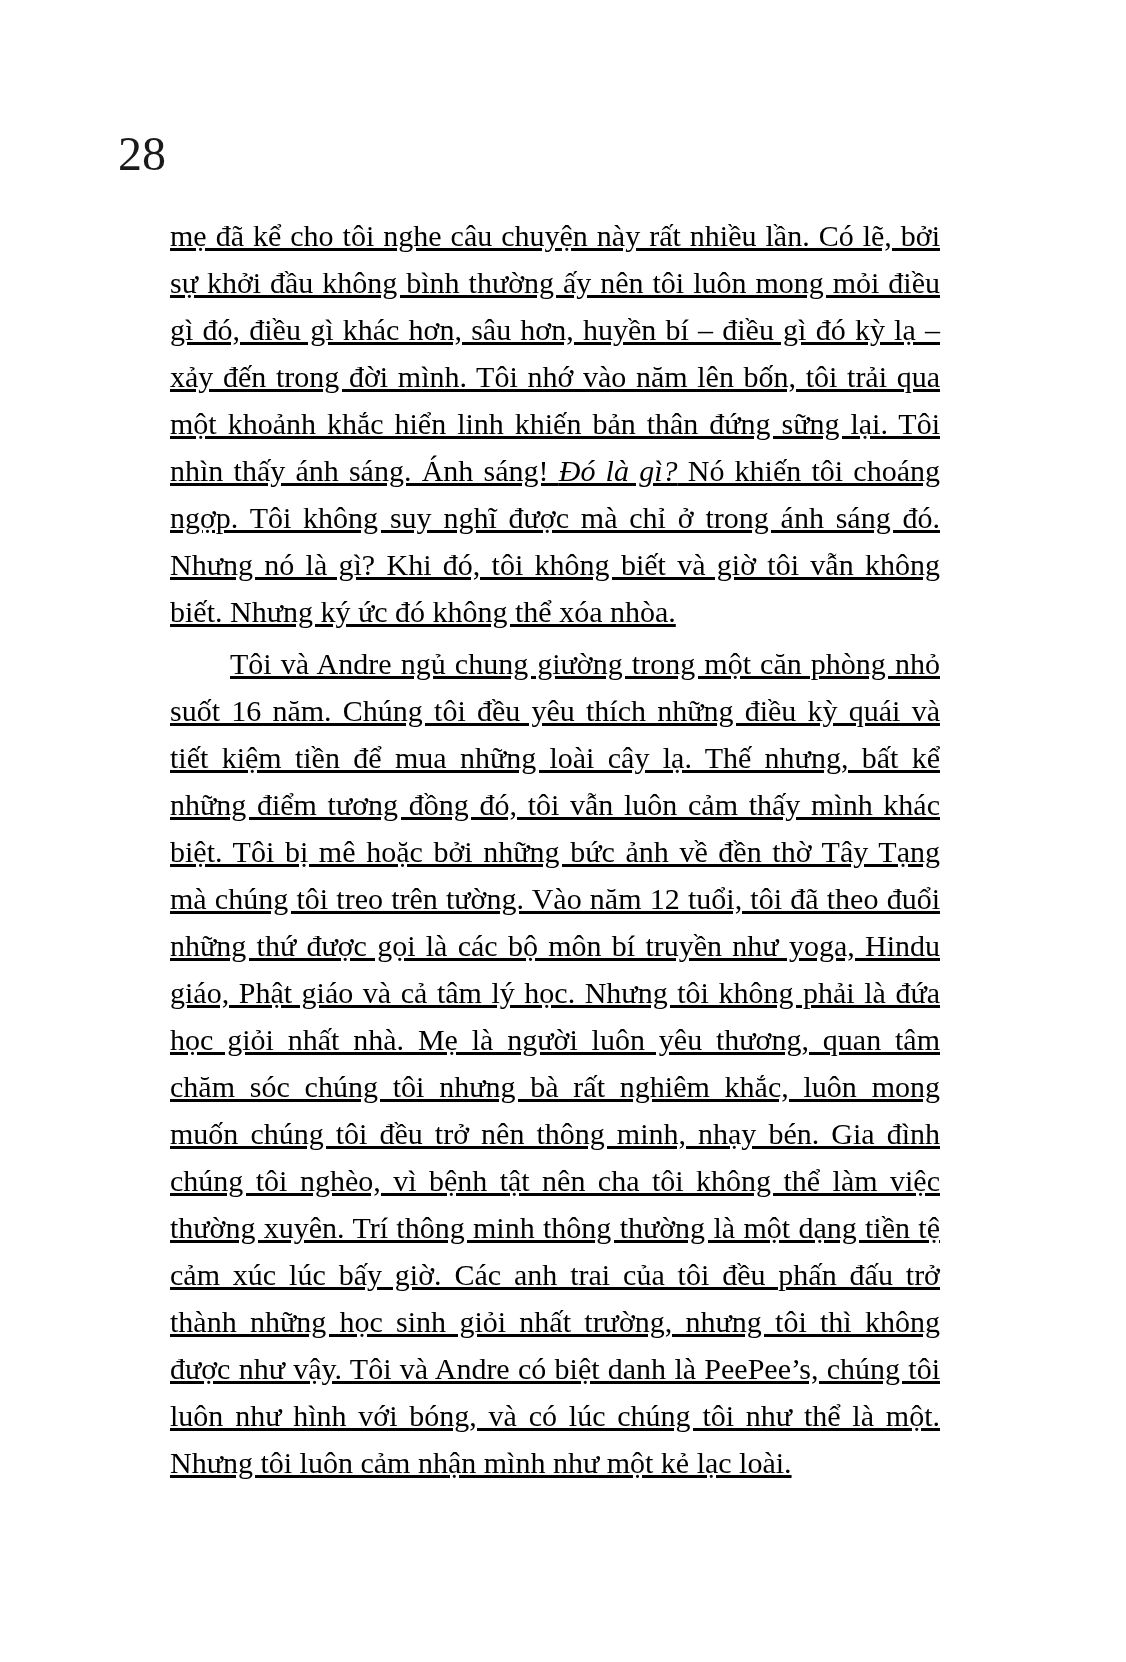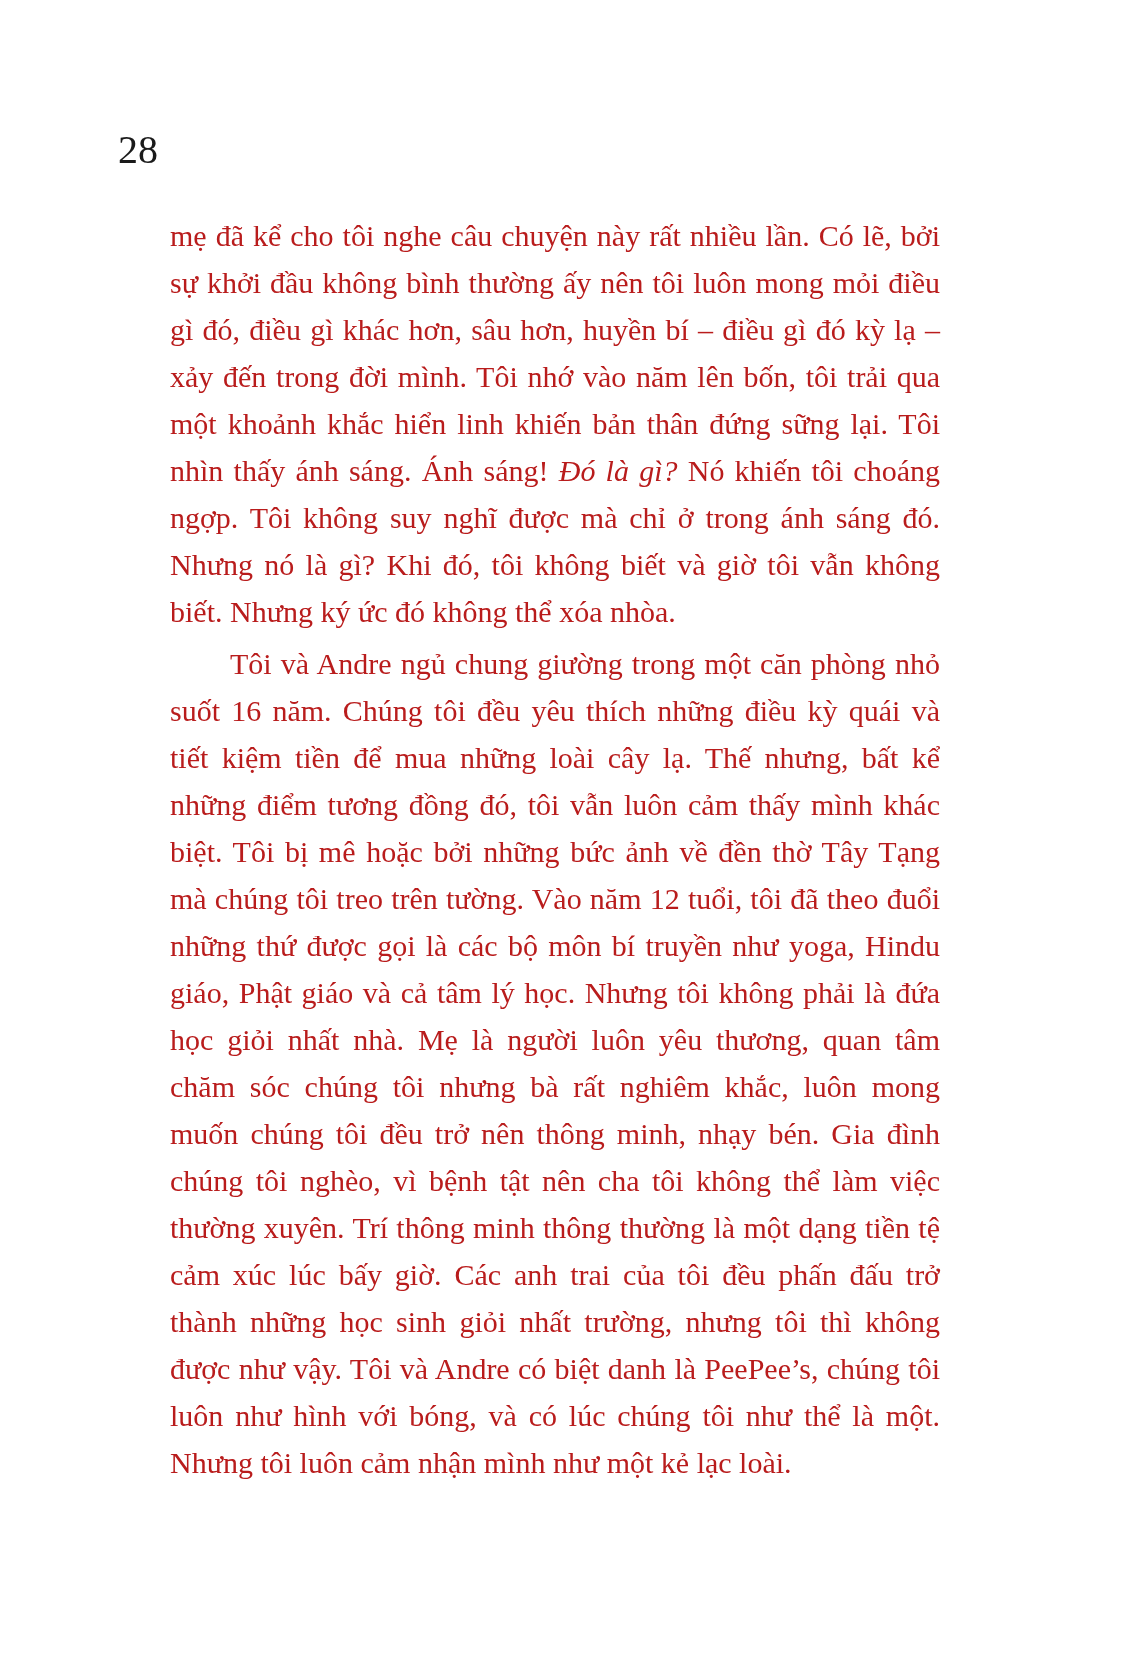--- a/index.html
+++ b/index.html
@@ -16,21 +16,21 @@
     font-family: "Liberation Serif", serif;
   }
   .page-header {
     position: absolute;
     top: 130px;
     left: 118px;
     display: flex;
     align-items: baseline;
   }
   .page-number {
-    font-size: 40px;
+    font-size: 48px;
     color: #1a1a1a;
     line-height: 1;
     letter-spacing: 0px;
   }
   .chapter-title-wrap {
     margin-left: 20px;
     width: 382px;
     border-bottom: 3px solid #4a4a4a;
     padding-bottom: 13px;
     overflow: visible;
@@ -45,22 +45,23 @@
     transform-origin: left bottom;
     letter-spacing: 1px;
   }
   .body-text {
     position: absolute;
     top: 212px;
     left: 170px;
     width: 770px;
     font-size: 30px;
     line-height: 47px;
-    color: #b91c1c;
+    color: #000000;
     text-align: justify;
+    text-decoration: underline;
   }
   .para {
     margin: 0;
   }
   .para-indent {
     text-indent: 60px;
     margin-top: 5px;
   }
   .italic-phrase {
     font-style: italic;

